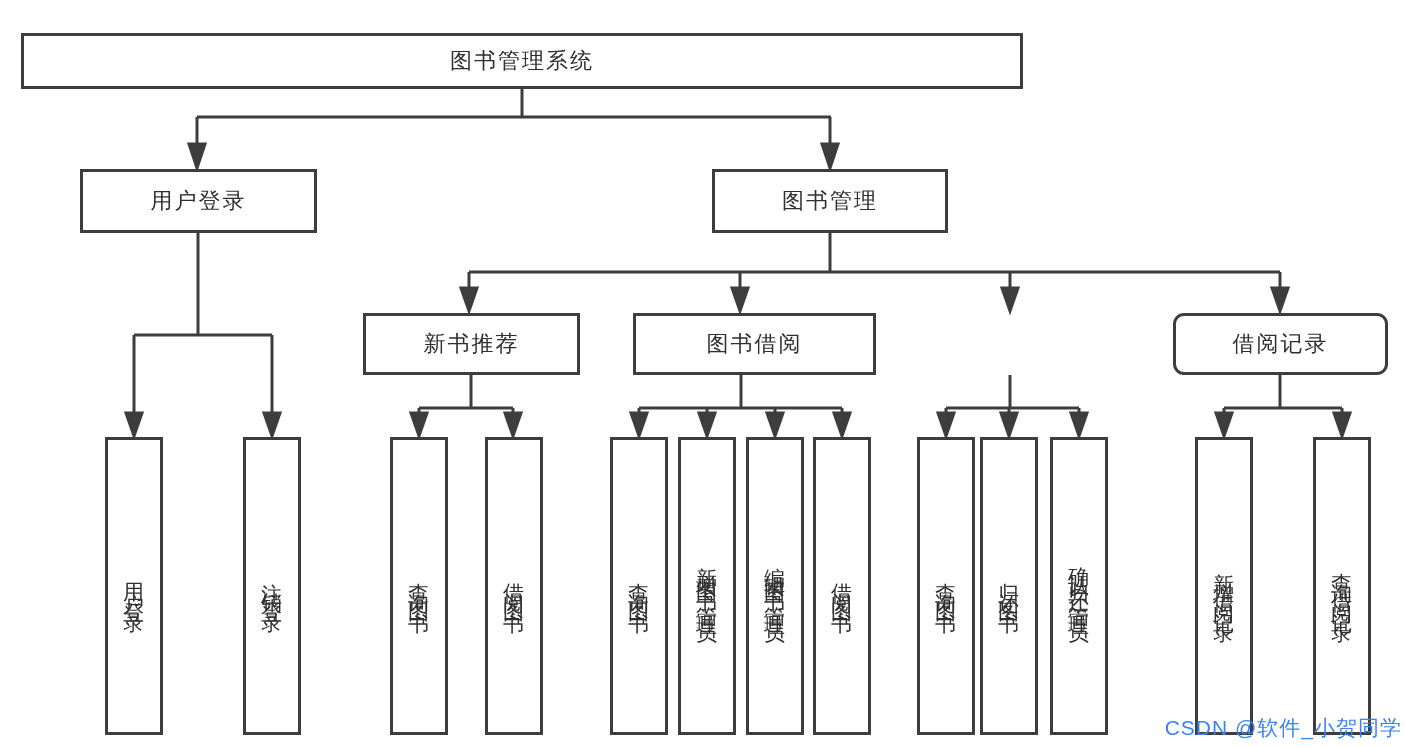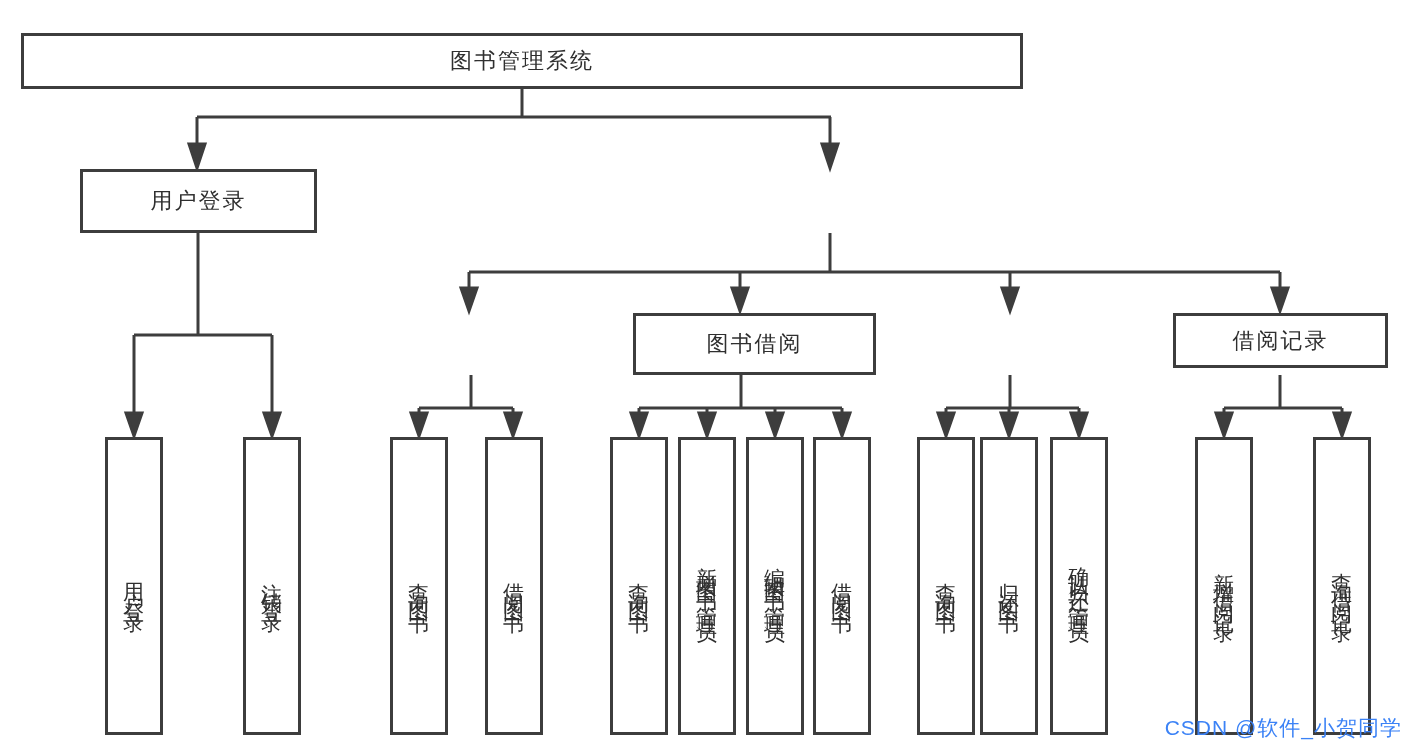--- a/index.html
+++ b/index.html
@@ -26,21 +26,21 @@
   .watermark{
     position:absolute;top:714px;right:3px;font-size:21px;color:#3b82f6;
     white-space:nowrap;z-index:10;letter-spacing:1px;
   }
   .root-box{left:21px;top:13px;width:1002px;height:56px;margin-top:20px;}
   .n-user-login{left:80px;top:169px;width:237px;height:64px;}
   .n-book-mgmt{left:712px;top:169px;width:236px;height:64px;}
   .n-new-rec{left:363px;top:313px;width:217px;height:62px;}
   .n-book-borrow{left:633px;top:313px;width:243px;height:62px;}
   .n-cur-borrow{left:903px;top:313px;width:215px;height:62px;}
-  .n-borrow-rec{left:1173px;top:313px;width:215px;height:55px;}
+  .n-borrow-rec{left:1173px;top:313px;width:215px;height:62px;border-radius:11px;}
 </style>
 </head>
 <body>
 
 <div class="stage">
 
   <svg class="wires" width="1405" height="747" viewBox="0 0 1405 747">
     <g stroke="#3d3d3d" stroke-width="3" fill="#3d3d3d">
 
       <g>
@@ -118,21 +118,27 @@
     </g>
   </svg>
 
   <div class="node h root-box">
     <span>图书管理系统</span>
   </div>
 
   <div class="node h n-user-login">
     <span>用户登录</span>
   </div>
+  <div class="node h n-book-mgmt">
+    <span>图书管理</span>
+  </div>
 
+  <div class="node h n-new-rec">
+    <span>新书推荐</span>
+  </div>
   <div class="node h n-book-borrow">
     <span>图书借阅</span>
   </div>
   <div class="node h n-borrow-rec">
     <span>借阅记录</span>
   </div>
 
   <div class="leaf" style="left:105px">
       <span>用户登录</span>
     </div>

